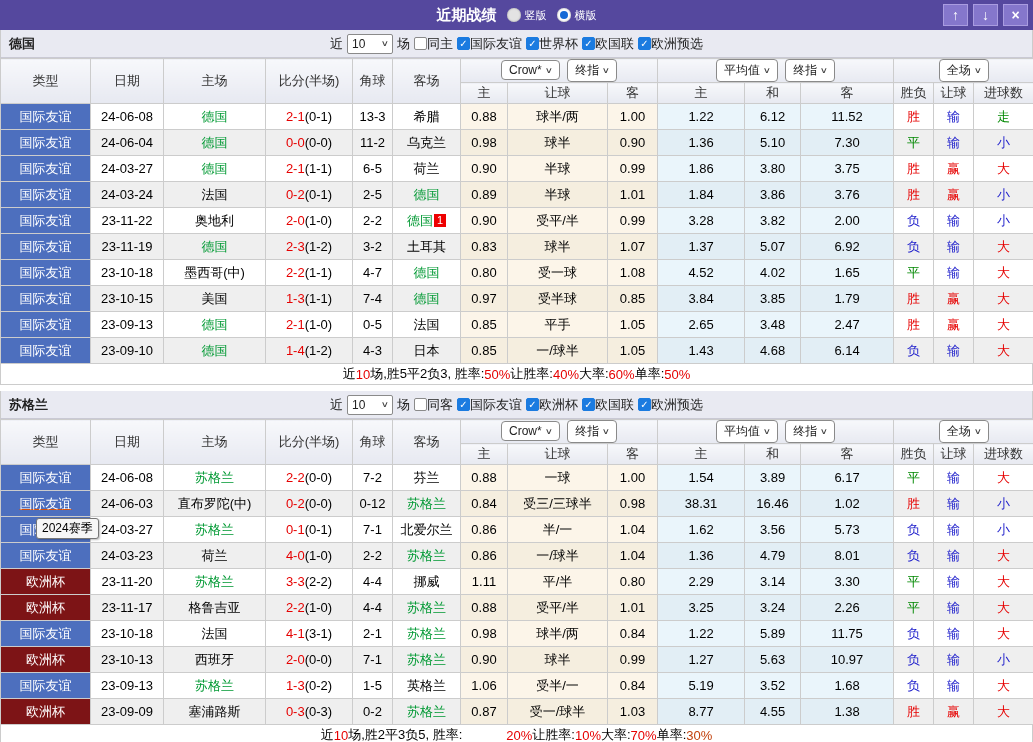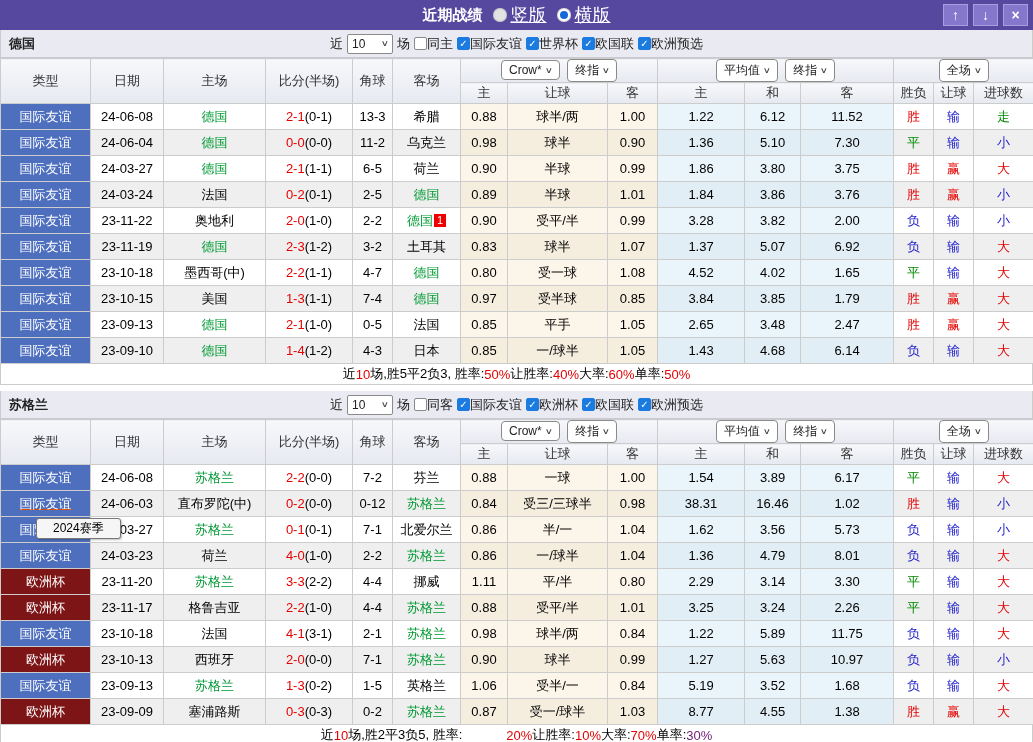--- a/index.html
+++ b/index.html
@@ -3,21 +3,21 @@
 <meta charset="utf-8">
 <style>
   * { box-sizing: border-box; margin: 0; padding: 0; }
   body { background:#fff; font-family:"Liberation Sans","DejaVu Sans",sans-serif; }
   .container { width:1033px; position:relative; }
 
   
   .titlebar { height:30px; background:#55489e; display:flex; align-items:center; justify-content:center; position:relative; color:#fff; }
   .title-group { display:flex; align-items:center; gap:10px; }
   .w-title { font-size:15px; font-weight:bold; }
-  .radio-opt { display:inline-flex; align-items:center; gap:4px; font-size:18px; cursor:pointer;text-decoration:underline; }
+  .radio-opt { display:inline-flex; align-items:center; gap:4px; font-size:11px; cursor:pointer; }
   .radio { width:14px; height:14px; border-radius:50%; background:#e3e3e3; display:inline-block; box-shadow:inset 0 0 2px #999; position:relative; }
   .radio.sel { background:#fff; }
   .radio.sel::after { content:""; position:absolute; left:3px; top:3px; width:8px; height:8px; border-radius:50%; background:#1569d6; }
   .win-btns { position:absolute; right:5px; top:4px; display:flex; gap:5px; }
   .win-btn { width:25px; height:22px; background:#8577cc; border:1px solid #a99ce0; color:#fff; display:flex; align-items:center; justify-content:center; font-weight:bold; font-size:14px; cursor:pointer; }
 
   
   .section { position:relative; }
   .band { height:28px; background:#e9eaf2; border-bottom:1px solid #c9c9d4; border-left:1px solid #ccc; border-right:1px solid #ccc; position:relative; display:flex; align-items:center; }
   .band .team { font-weight:bold; font-size:13px; color:#222; margin-left:8px; position:relative; z-index:2; }
@@ -44,21 +44,21 @@
   td.type-maroon { background:#7d1416 !important; color:#fff; cursor:pointer; }
   td.und { text-decoration:underline; text-decoration-color:#d4500a; }
   .green { color:#009933; }
   .red { color:#e60000; }
   .badge { display:inline-block; background:#ee0000; color:#fff; font-size:11px; line-height:13px; width:12px; height:13px; margin-left:1px; vertical-align:1px; }
   .pill { display:inline-flex; align-items:center; gap:4px; background:#fff; border:1px solid #8a8a8a; border-radius:4px; padding:2px 7px; font-size:12px; color:#222; margin:0 2px; cursor:pointer; }
 
   .summary { height:21px; border:1px solid #ccc; border-top:none; background:#fff; display:flex; align-items:center; justify-content:center; font-size:13px; color:#000; }
   .gap { height:6px; background:#fff; }
 
-  .tooltip { position:absolute; top:127px; left:36px; background:#f6f6f6; border:1px solid #777; border-radius:3px; padding:1px 16px; font-size:12px; color:#000; z-index:5; box-shadow:1px 1px 2px rgba(0,0,0,.25); }
+  .tooltip { position:absolute; top:127px; left:36px; background:#f6f6f6; border:1px solid #777; border-radius:3px; padding:1px 5px; font-size:12px; color:#000; z-index:5; box-shadow:1px 1px 2px rgba(0,0,0,.25); }
 </style>
 </head>
 <body>
 
 <div class="container">
 
   <div class="titlebar">
     <div class="title-group">
       <span class="w-title">近期战绩</span>
       <span class="radio-opt">
@@ -636,18 +636,18 @@
     <div class="summary">
         <span style="color: rgb(0, 0, 0);">近</span>
         <span style="color: rgb(230, 0, 0);">10</span>
         <span style="color: rgb(0, 0, 0);">场,胜2平3负5, 胜率:</span>
         <span style="color: rgb(230, 0, 0); margin-left: 44px;">20%</span>
         <span style="color: rgb(0, 0, 0);"> 让胜率:</span>
         <span style="color: rgb(230, 0, 0);">10%</span>
         <span style="color: rgb(0, 0, 0);"> 大率:</span>
         <span style="color: rgb(230, 0, 0);">70%</span>
         <span style="color: rgb(0, 0, 0);"> 单率:</span>
-        <span style="color: #701a75;">30%</span>
+        <span style="color: #c2410c;">30%</span>
       </div>
     <div class="tooltip">2024赛季</div>
   </div>
 
 </div>
 
 </body></html>

